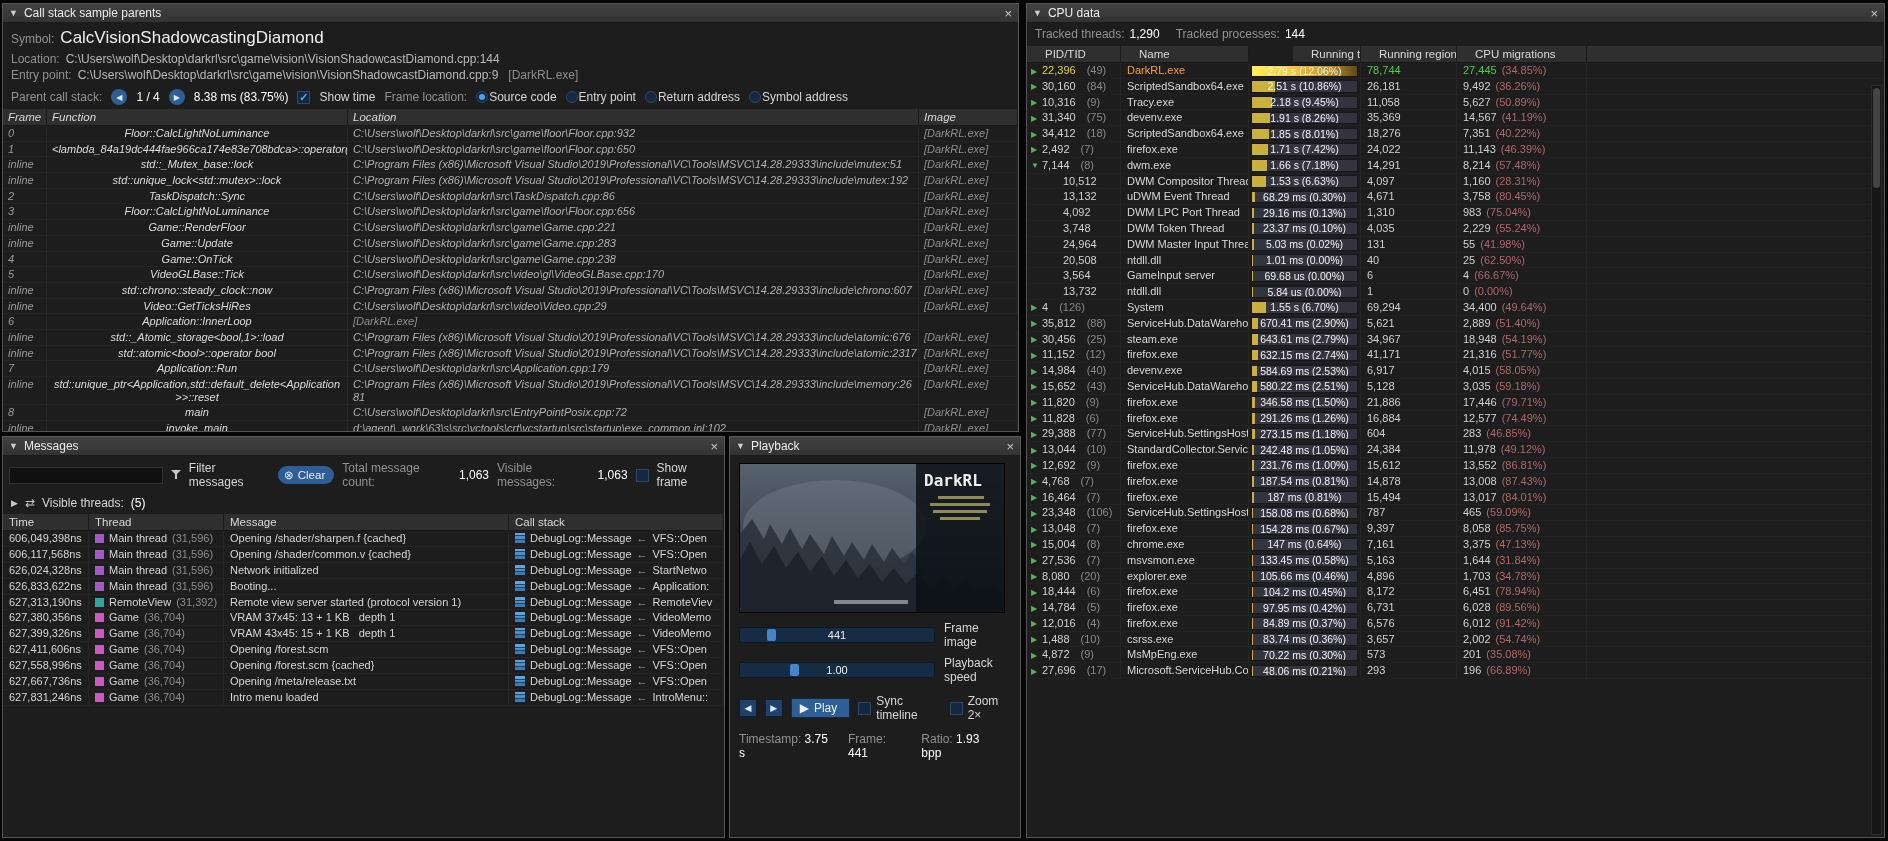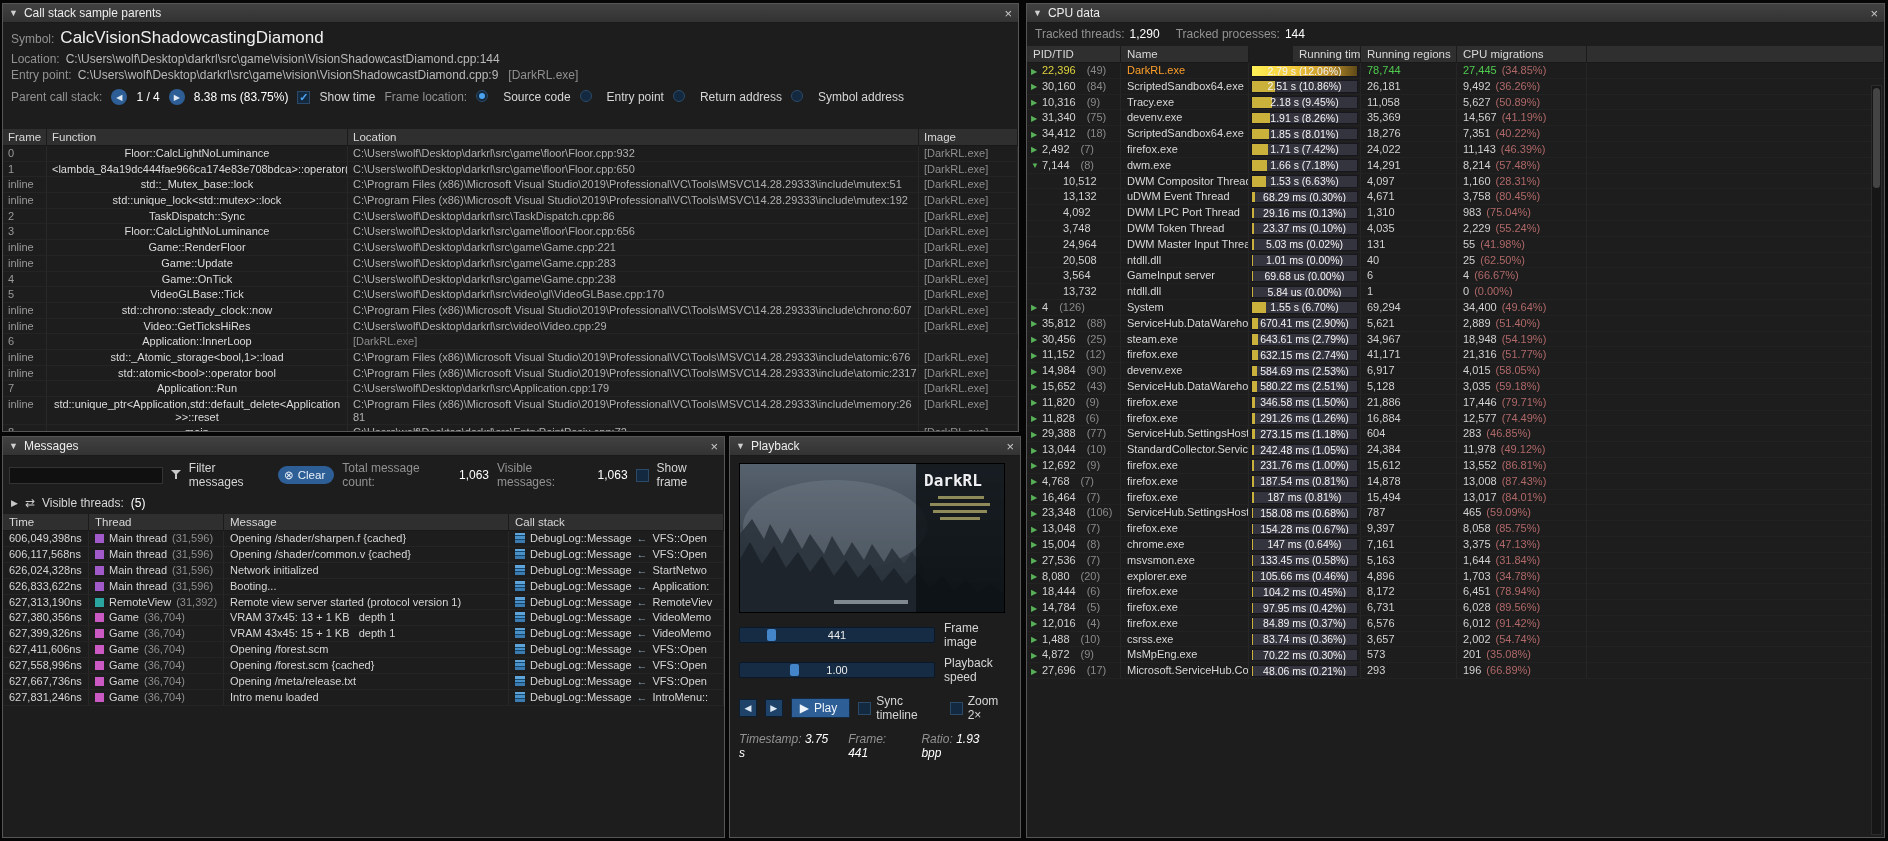--- a/index.html
+++ b/index.html
@@ -22,23 +22,23 @@
   .sym-line .sym { font-size:17px; color:#f0f0f0; margin-left:6px; }
   .loc-line { font-size:12px; line-height:16px; }
   .loc-line .path { color:#b9b9b9; margin-left:6px; }
   .loc-line .imgref { color:#8f8f8f; margin-left:10px; }
   .ctrl-row { display:flex; align-items:center; gap:9px; margin-top:5px; font-size:12px; height:18px; }
   .navbtn { width:16px; height:16px; border-radius:50%; background:#2e5e96; color:#dfeaf5; font-size:8px; display:inline-flex; align-items:center; justify-content:center; cursor:pointer; }
   .cb { width:13px; height:13px; background:#13293f; border:1px solid #2c4a68; display:inline-flex; align-items:center; justify-content:center; flex:none; cursor:pointer; }
   .cb.checked::after { content:"✓"; color:#4da3f0; font-size:11px; font-weight:bold; line-height:11px; }
   .rb { width:12px; height:12px; border-radius:50%; background:#13293f; border:1px solid #2c4a68; position:relative; display:inline-block; flex:none; cursor:pointer; }
   .rb.sel::after { content:""; position:absolute; inset:2px; border-radius:50%; background:#4da3f0; }
-  .radio-wrap { display:inline-flex; gap:15px; }
-
-  .cs-table { font-size:11px; margin-top:20px; }
+  .radio-wrap { display:inline-flex; align-items:center; gap:1px; }
+
+  .cs-table { font-size:11px; margin-top:0;font-style:italic; }
   .cshead, .csrow { display:grid; grid-template-columns:44px 301px 1fr 99px; }
   .cshead .th { background:#2f2f2f; color:#d8d8d8; font-size:11.5px; padding:2px 5px; border-right:1px solid #1b1b1b; border-bottom:1px solid #191919; }
   .csrow { height:15.7px; }
   .csrow.wrap { height:auto; }
   .csrow .c { padding:1px 5px; border-right:1px solid #282828; border-bottom:1px solid #242424; white-space:nowrap; overflow:hidden; line-height:13.5px; }
   .csrow.wrap .c { white-space:normal; word-break:break-all; line-height:12.5px; }
   .csrow .f { color:#9a9a9a; }
   .csrow .fn { color:#dcdcdc;text-align:center; }
   .csrow .loc { color:#b0b0b0; }
   .csrow .img { color:#8f8f8f; }
@@ -70,28 +70,28 @@
   .pb-image { margin:7px 0 0 9px; width:266px; height:150px; border:1px solid #000; background:#10141a; }
   .pb-sliders { padding:8px 9px 0 9px; display:flex; flex-direction:column; gap:7px; font-size:12px; }
   .slider-row { display:flex; align-items:center; gap:9px; }
   .pslider { position:relative; width:196px; height:16px; background:#152c44; border:1px solid #0a1828; border-radius:2px; flex:none; cursor:pointer; }
   .pslider .handle { position:absolute; top:1px; bottom:1px; width:9px; background:#4484c8; border-radius:2px; }
   .pslider .sval { position:absolute; inset:0; text-align:center; font-size:11px; line-height:14px; color:#ececec; }
   .pb-buttons { display:flex; align-items:center; gap:8px; padding:10px 9px 0 9px; font-size:12px; }
   .stepbtn { width:19px; height:18px; background:#1f4268; border:1px solid #0d1e31; color:#dfeaf5; font-size:9px; display:inline-flex; align-items:center; justify-content:center; cursor:pointer; }
   .playbtn { display:inline-flex; align-items:center; gap:5px; background:#2e5e96; border:1px solid #13293f; color:#eef4fa; font-size:12px; padding:2px 12px 2px 8px; cursor:pointer; font-family:inherit; }
   .cb-wrap { display:inline-flex; align-items:center; gap:5px; }
-  .pb-stats { display:flex; gap:14px; padding:10px 20px 0 9px; font-size:12px;font-style:italic; }
+  .pb-stats { display:flex; gap:14px; padding:10px 20px 0 9px; font-size:12px; }
 
   
   #cpu-panel { left:1026px; top:3px; width:859px; height:835px; }
   .cpu-info { padding:4px 8px 5px 8px; font-size:12px; display:flex; gap:16px; }
   .cpu-info .pair { display:flex; gap:5px; }
   .chead, .crow { display:grid; grid-template-columns:94px 128px 112px 96px 130px 1fr; }
-  .chead .th { background:#2f2f2f; color:#d8d8d8; font-size:11.5px; padding:2px 6px; border-right:1px solid #1b1b1b; border-bottom:1px solid #191919; white-space:nowrap; overflow:hidden; }
+  .chead .th { background:#2f2f2f; color:#d8d8d8; font-size:11.5px; padding:2px 18px; border-right:1px solid #1b1b1b; border-bottom:1px solid #191919; white-space:nowrap; overflow:hidden; }
   .th-time { display:flex; justify-content:space-between; align-items:center;margin-left:44px; }
   .th-time .sort { font-size:9px; color:#e8e8e8; }
   .cpu-table { font-size:11px; }
   .crow { height:15.8px; }
   .crow .c { padding:1px 6px; border-right:1px solid #262626; border-bottom:1px solid #222; white-space:nowrap; overflow:hidden; line-height:13.5px; }
   .crow .cpid { padding-left:4px; }
   .exp { display:inline-block; width:11px; font-size:8px; color:#58b158; vertical-align:0.5px; cursor:pointer; }
   .pidv { color:#d2d2d2; }
   .tc { color:#8a8a8a; margin-left:11px; }
   .cname { color:#d8d8d8; }
@@ -791,21 +791,21 @@
                 <div class="fill" style="width: 5.5%;"></div>
                 <span class="btxt">632.15 ms (2.74%)</span>
               </div>
             </div>
             <div class="c creg">41,171</div>
             <div class="c cmig"><span class="migv">21,316</span><span class="migp">(51.77%)</span></div>
             <div class="c cfill"></div>
           </div>
 
           <div class="crow">
-            <div class="c cpid"><span class="exp">▶</span><span class="pidv">14,984</span><span class="tc">(90)</span></div>
+            <div class="c cpid"><span class="exp">▶</span><span class="pidv">14,984</span><span class="tc">(40)</span></div>
             <div class="c cname">devenv.exe</div>
             <div class="c ctime">
               <div class="bar">
                 <div class="fill" style="width: 5%;"></div>
                 <span class="btxt">584.69 ms (2.53%)</span>
               </div>
             </div>
             <div class="c creg">6,917</div>
             <div class="c cmig"><span class="migv">4,015</span><span class="migp">(58.05%)</span></div>
             <div class="c cfill"></div>

